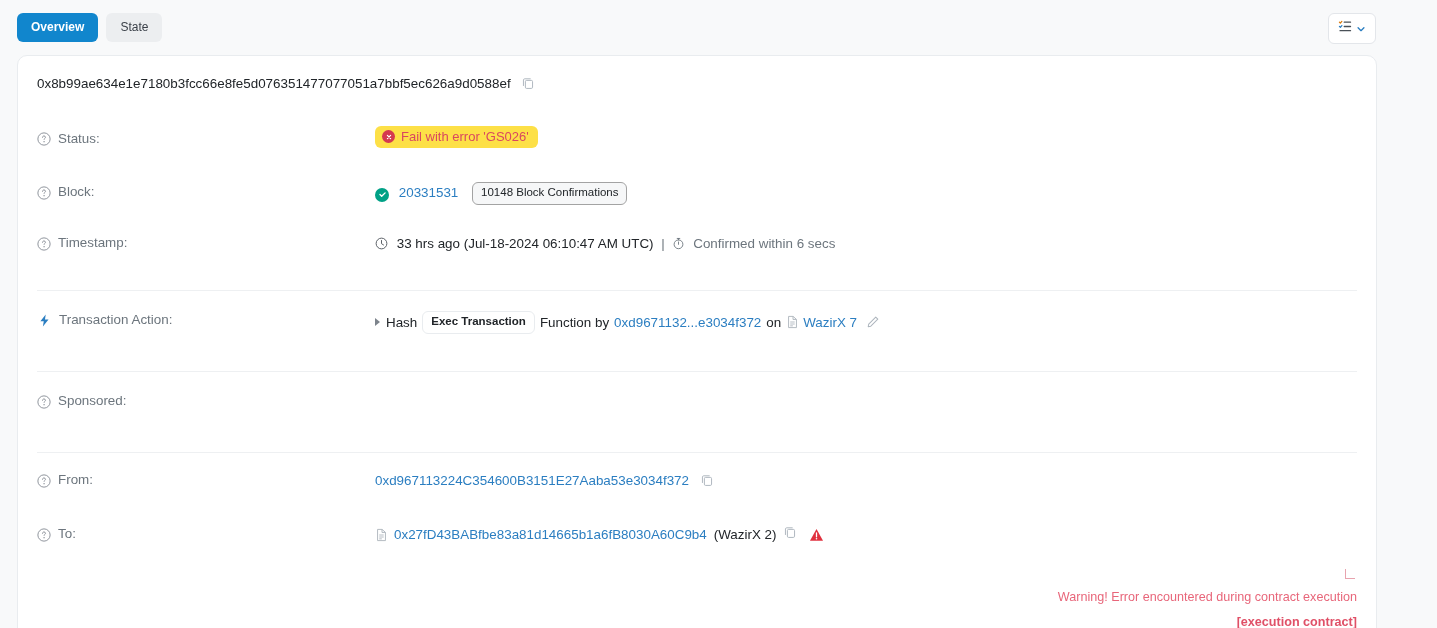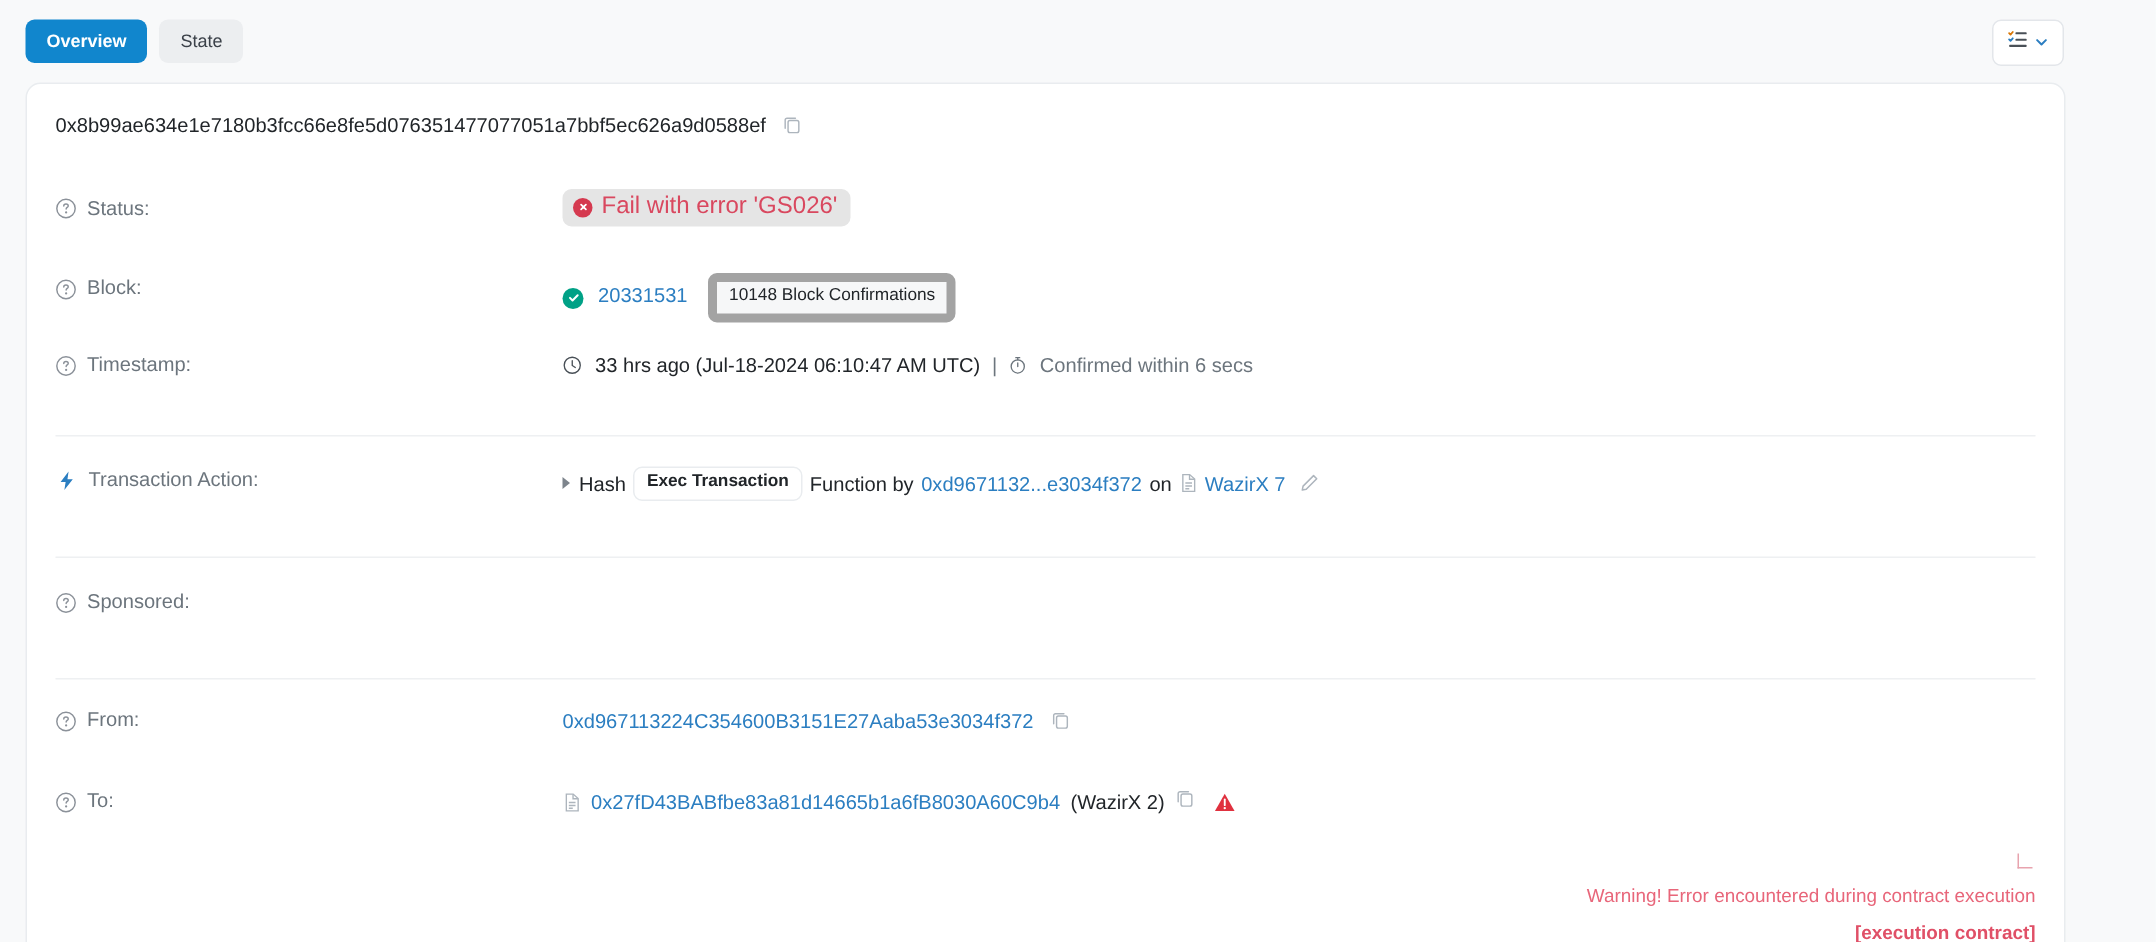--- a/index.html
+++ b/index.html
@@ -145,23 +145,23 @@
     display: inline-block;
     vertical-align: -2px;
     margin-left: 7px;
     cursor: pointer;
   }
 
   .badge-fail {
     display: inline-flex;
     align-items: center;
     gap: 6px;
-    background: #e5e5e5;
+    background: #fde047;
     color: #d9485f;
-    font-size: 16px;
+    font-size: 13px;
     border-radius: 6px;
     padding: 4px 9px 5px 7px;
     line-height: 1;
   }
   .x-circle {
     width: 13px; height: 13px;
     border-radius: 50%;
     background: #d5394f;
     display: inline-flex;
     align-items: center;
@@ -178,21 +178,21 @@
     align-items: center;
     justify-content: center;
     flex: 0 0 auto;
     vertical-align: -2px;
     margin-right: 6px;
   }
 
   .badge-gray {
     display: inline-block;
     background: #f6f7f8;
-    border: 6px solid #a3a3a3;
+    border: 1px solid #a3a3a3;
     color: #212529;
     font-size: 11.5px;
     border-radius: 6px;
     padding: 4px 8px 5px 8px;
     line-height: 1;
     margin-left: 10px;
     vertical-align: 1px;
   }
   .badge-func {
     display: inline-block;

